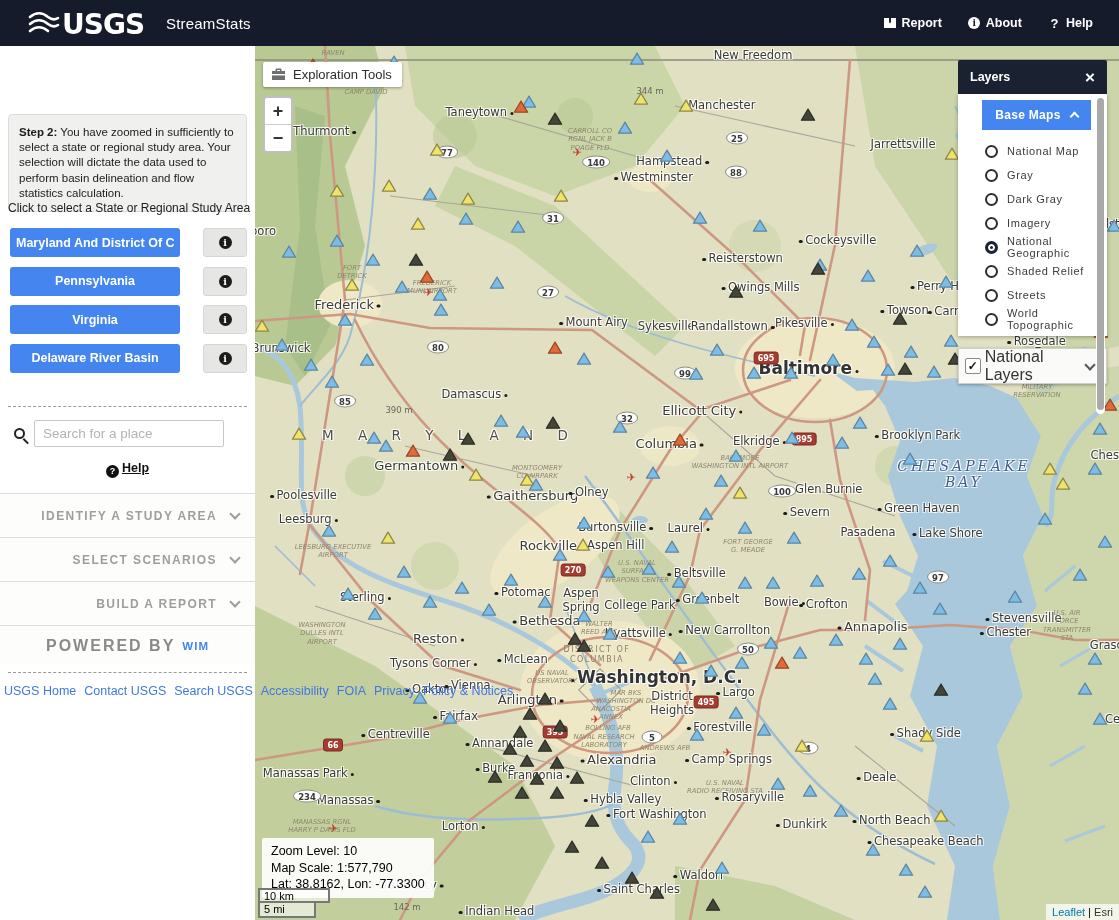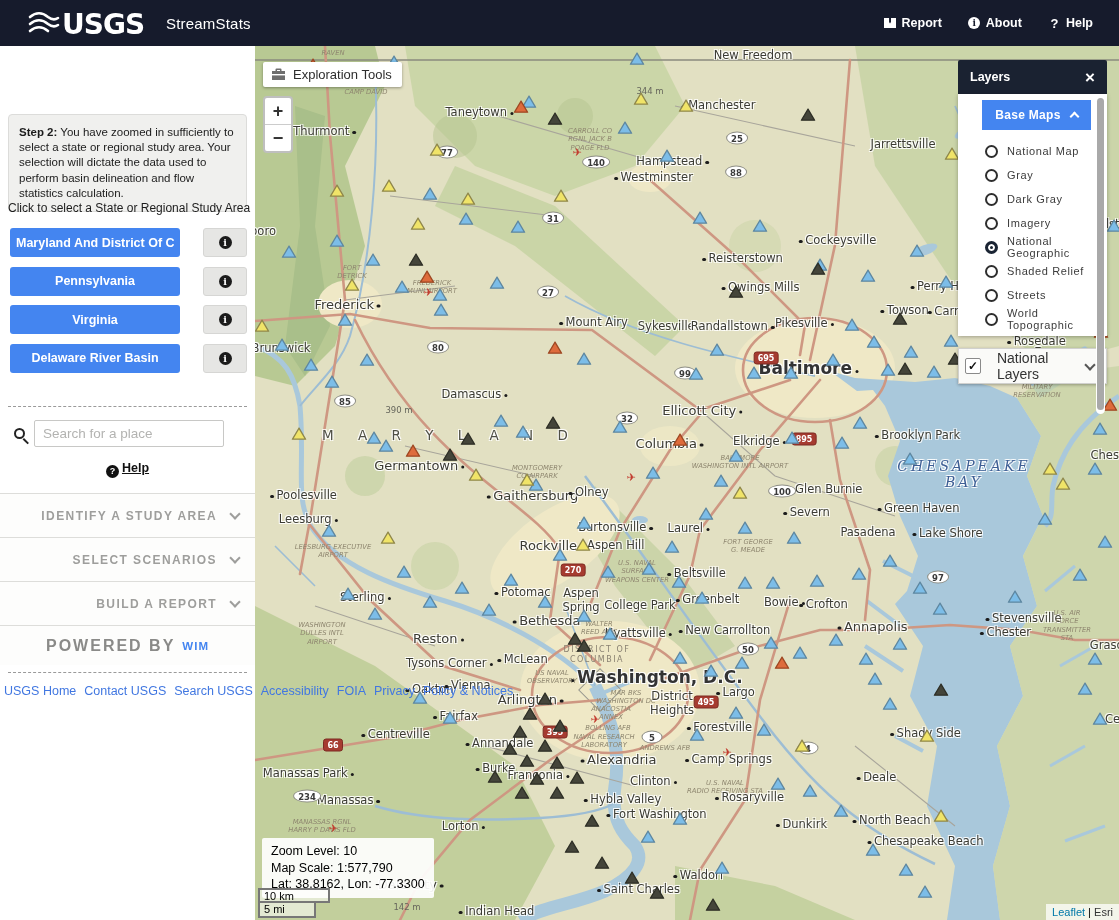--- a/index.html
+++ b/index.html
@@ -91,21 +91,21 @@
   #basemaps-bar { height:30px; background:#4485f0; display:flex; align-items:center; justify-content:center; gap:10px; cursor:pointer; }
   #basemaps-bar .t { color:#fff; font-size:12px; font-weight:bold; letter-spacing:.3px; }
   #basemaps-bar .up { width:7px; height:7px; border-right:2px solid #fff; border-bottom:2px solid #fff; transform:rotate(-135deg); margin-top:3px; }
   #radios { margin-top:9px; }
   .ropt { display:flex; align-items:center; gap:9px; height:24px; cursor:pointer; }
   .rdot { width:13px; height:13px; border-radius:50%; border:2px solid #2e2e2e; background:#fff; flex:0 0 auto; margin-left:3px; }
   .rdot.sel { border:3.5px solid #1a2433; background:#1a2433; box-shadow:inset 0 0 0 2px #fff; }
   .ropt .t { font-size:11px; color:#3c3c3c; letter-spacing:.6px; }
   #natlayers { margin-top:12px; background:#fafaf8; border:1px solid #d0d0ce; height:36px; display:flex; align-items:center; padding:0 12px 0 6px; box-shadow:0 1px 3px rgba(0,0,0,.3); position:relative; }
   #natcheck { width:16px; height:16px; background:#fff; border:1.5px solid #8a8a8a; border-radius:2px; display:flex; align-items:center; justify-content:center; font-size:12px; font-weight:bold; color:#111; cursor:pointer; }
-  #natlayers .t { font-size:14px; color:#333; margin-left:16px; }
+  #natlayers .t { font-size:16px; color:#333; margin-left:4px; }
   #natlayers .dn { position:absolute; right:12px; width:8px; height:8px; border-right:2px solid #555; border-bottom:2px solid #555; transform:rotate(45deg); margin-top:-3px; cursor:pointer; }
   #pscroll { position:absolute; right:2px; top:36px; width:9px; height:318px; background:#fff; border-radius:5px; z-index:56; }
   #pthumb { position:absolute; left:1px; top:2px; width:7px; height:312px; background:#a9a9a9; border-radius:4px; cursor:pointer; }
 </style>
 </head>
 <body>
 
 <div id="map">
   <svg id="basemap" width="864" height="874" viewBox="0 0 864 874" xmlns="http://www.w3.org/2000/svg">
     <rect width="864" height="874" fill="#e2e0c2"></rect>
@@ -267,21 +267,21 @@
       <div class="lbl lbl-c halo" style="left: 468px; top: 584px;"><span class="cdot"></span>New Carrollton</div>
       <div class="lbl lbl-c13 halo" style="left: 616px; top: 580px;"><span class="cdot"></span>Annapolis</div>
       <div class="lbl lbl-c halo" style="left: 767px; top: 572px;"><span class="cdot"></span>Stevensville</div>
       <div class="lbl lbl-c halo" style="left: 749px; top: 586px;"><span class="cdot"></span>Chester</div>
       <div class="lbl lbl-c halo" style="left: 867px; top: 599px;">Grasonville</div>
       <div class="lbl lbl-t" style="left: 67px; top: 588px;">WASHINGTON
 DULLES INTL
 AIRPORT</div>
       <div class="lbl lbl-c13 halo" style="left: 185px; top: 592px;">Reston<span class="cdot"></span></div>
       <div class="lbl lbl-c halo" style="left: 266px; top: 613px;"><span class="cdot"></span>McLean</div>
-      <div class="lbl lbl-c halo" style="left: 196px; top: 617px;">Tysons Corner<span class="cdot"></span></div>
+      <div class="lbl lbl-c halo" style="left: 180px; top: 617px;">Tysons Corner<span class="cdot"></span></div>
       <div class="lbl lbl-t2" style="left: 342px; top: 609px;">DISTRICT OF
 COLUMBIA</div>
       <div class="lbl lbl-C halo" style="left: 400px; top: 631px;"><span class="cdot"></span>Washington, D.C.</div>
       <div class="lbl lbl-t" style="left: 344px; top: 582px;">WALTER
 REED AMC</div>
       <div class="lbl lbl-t" style="left: 297px; top: 631px;">US NAVAL
 OBSERVATORY</div>
       <div class="lbl lbl-c halo" style="left: 479px; top: 646px;"><span class="cdot"></span>Largo</div>
       <div class="lbl lbl-c halo" style="left: 417px; top: 657px;">District
 Heights</div>

